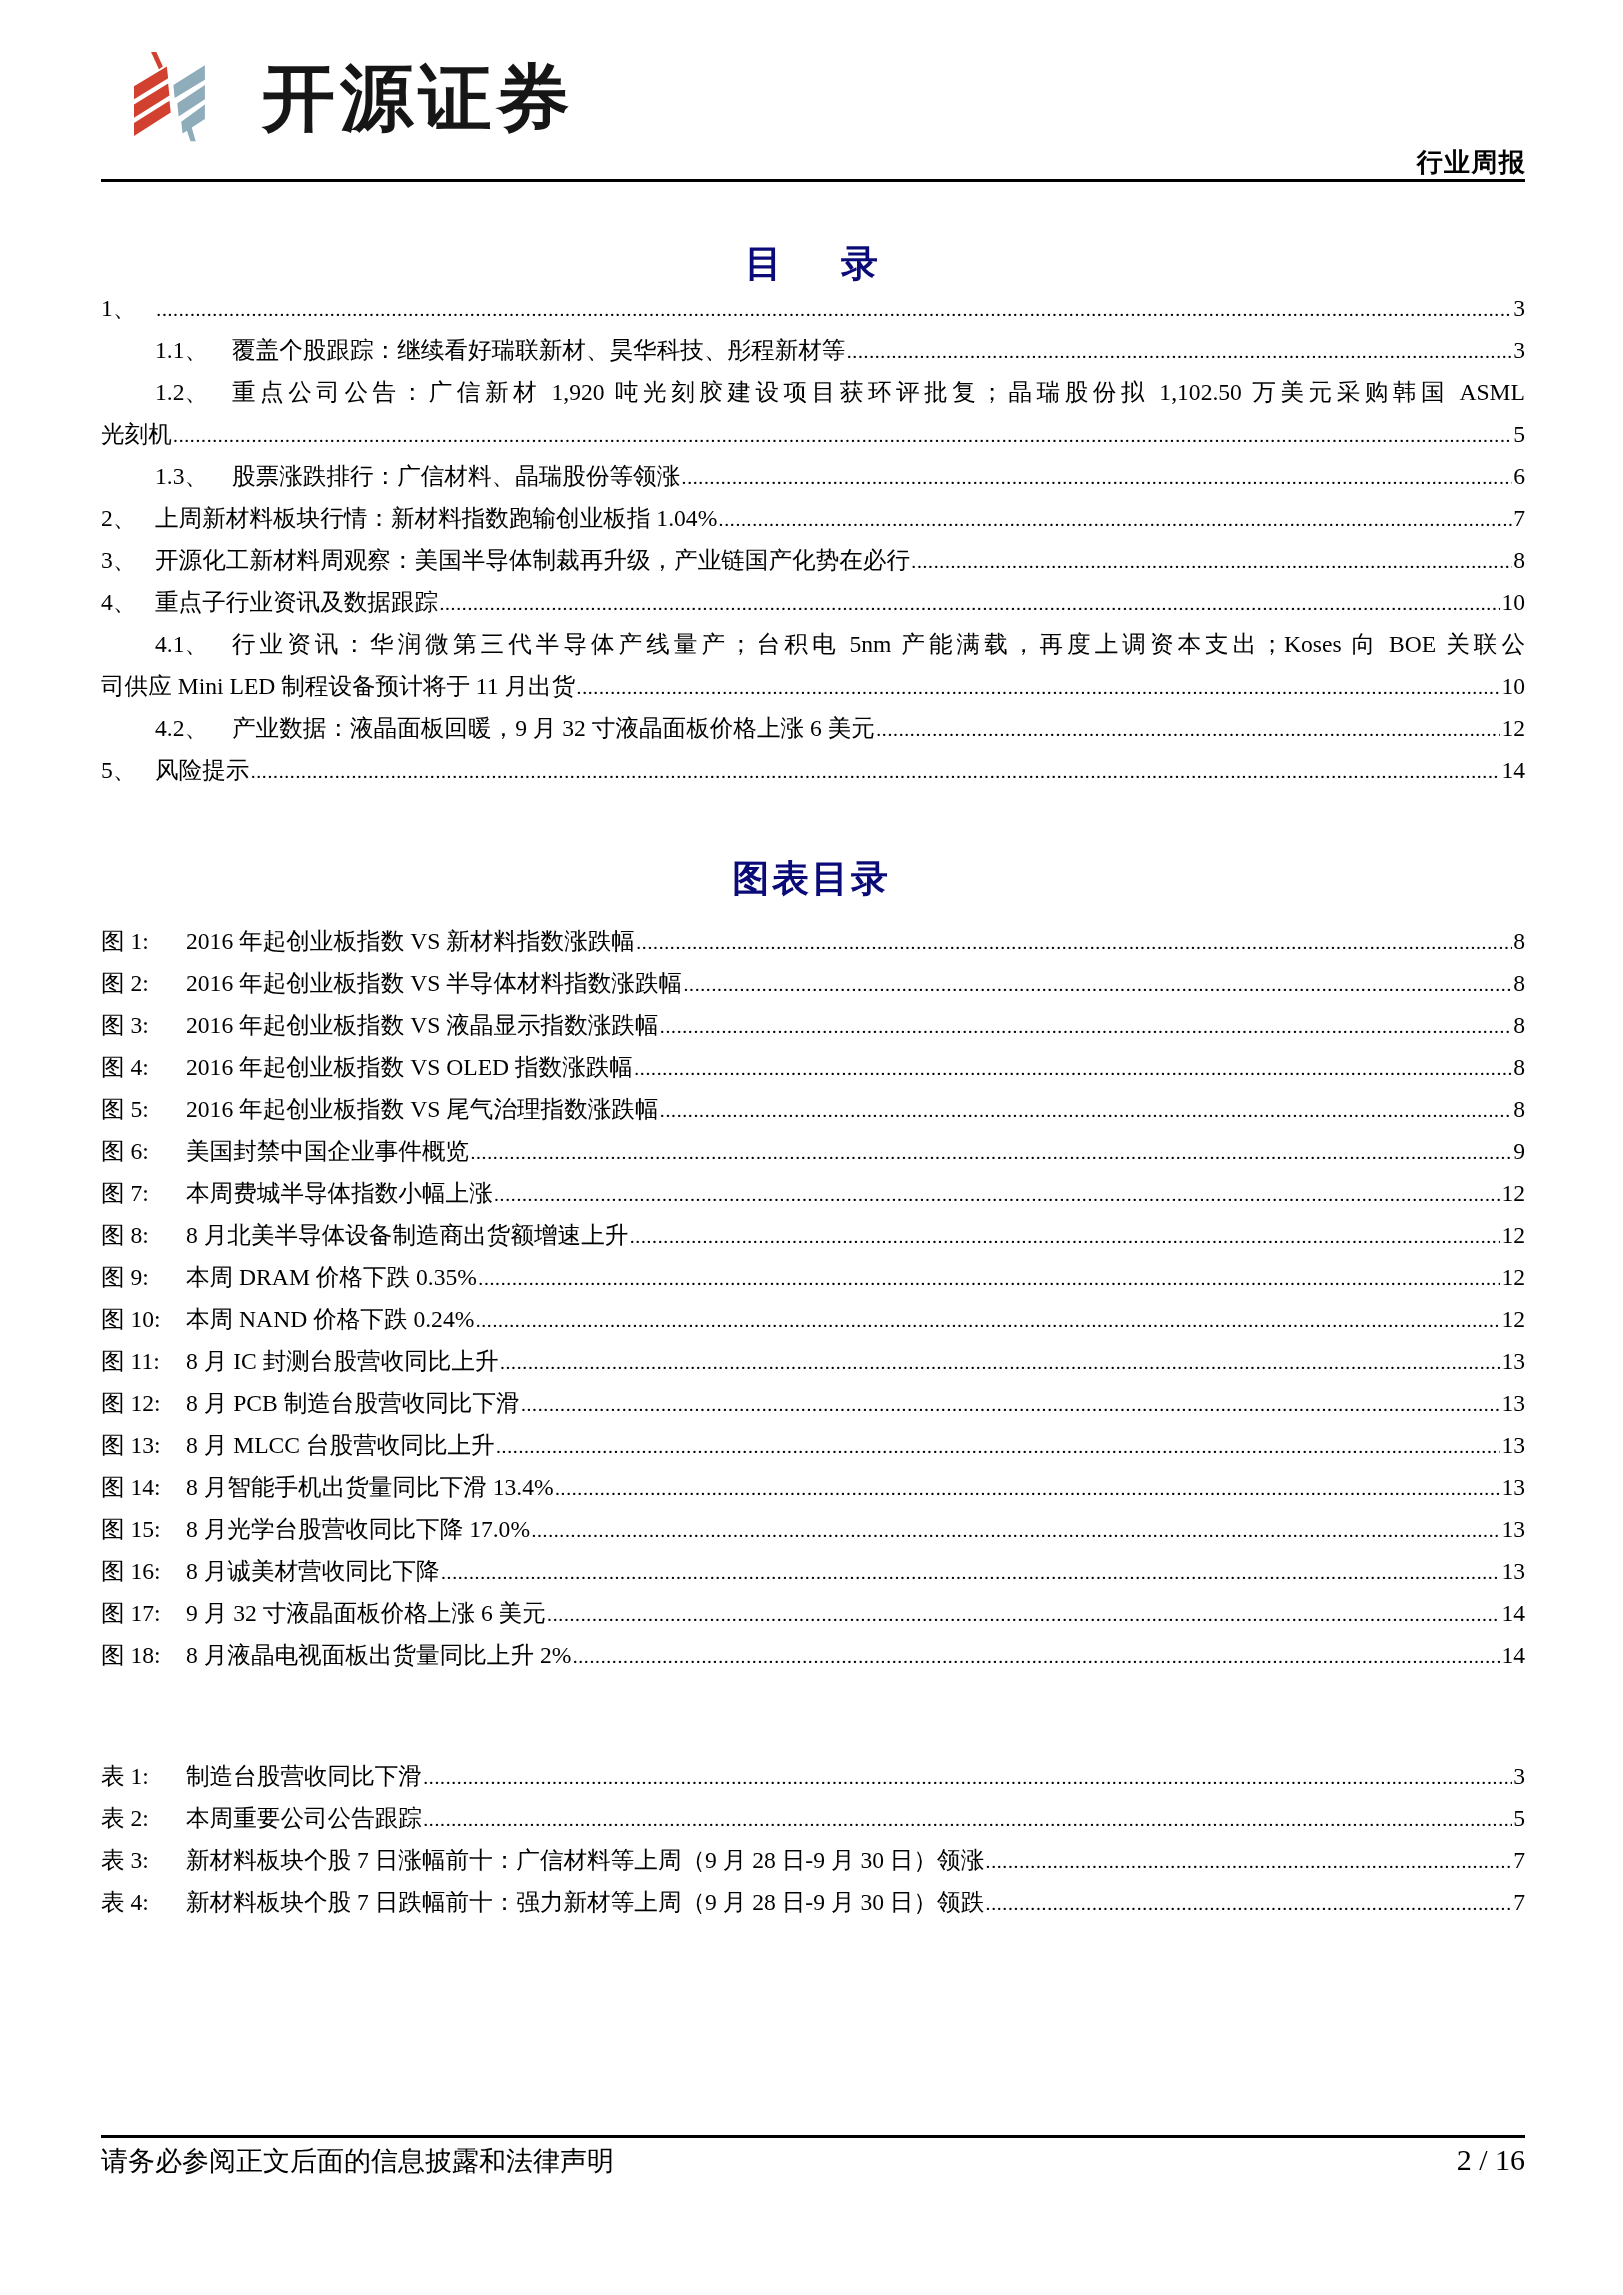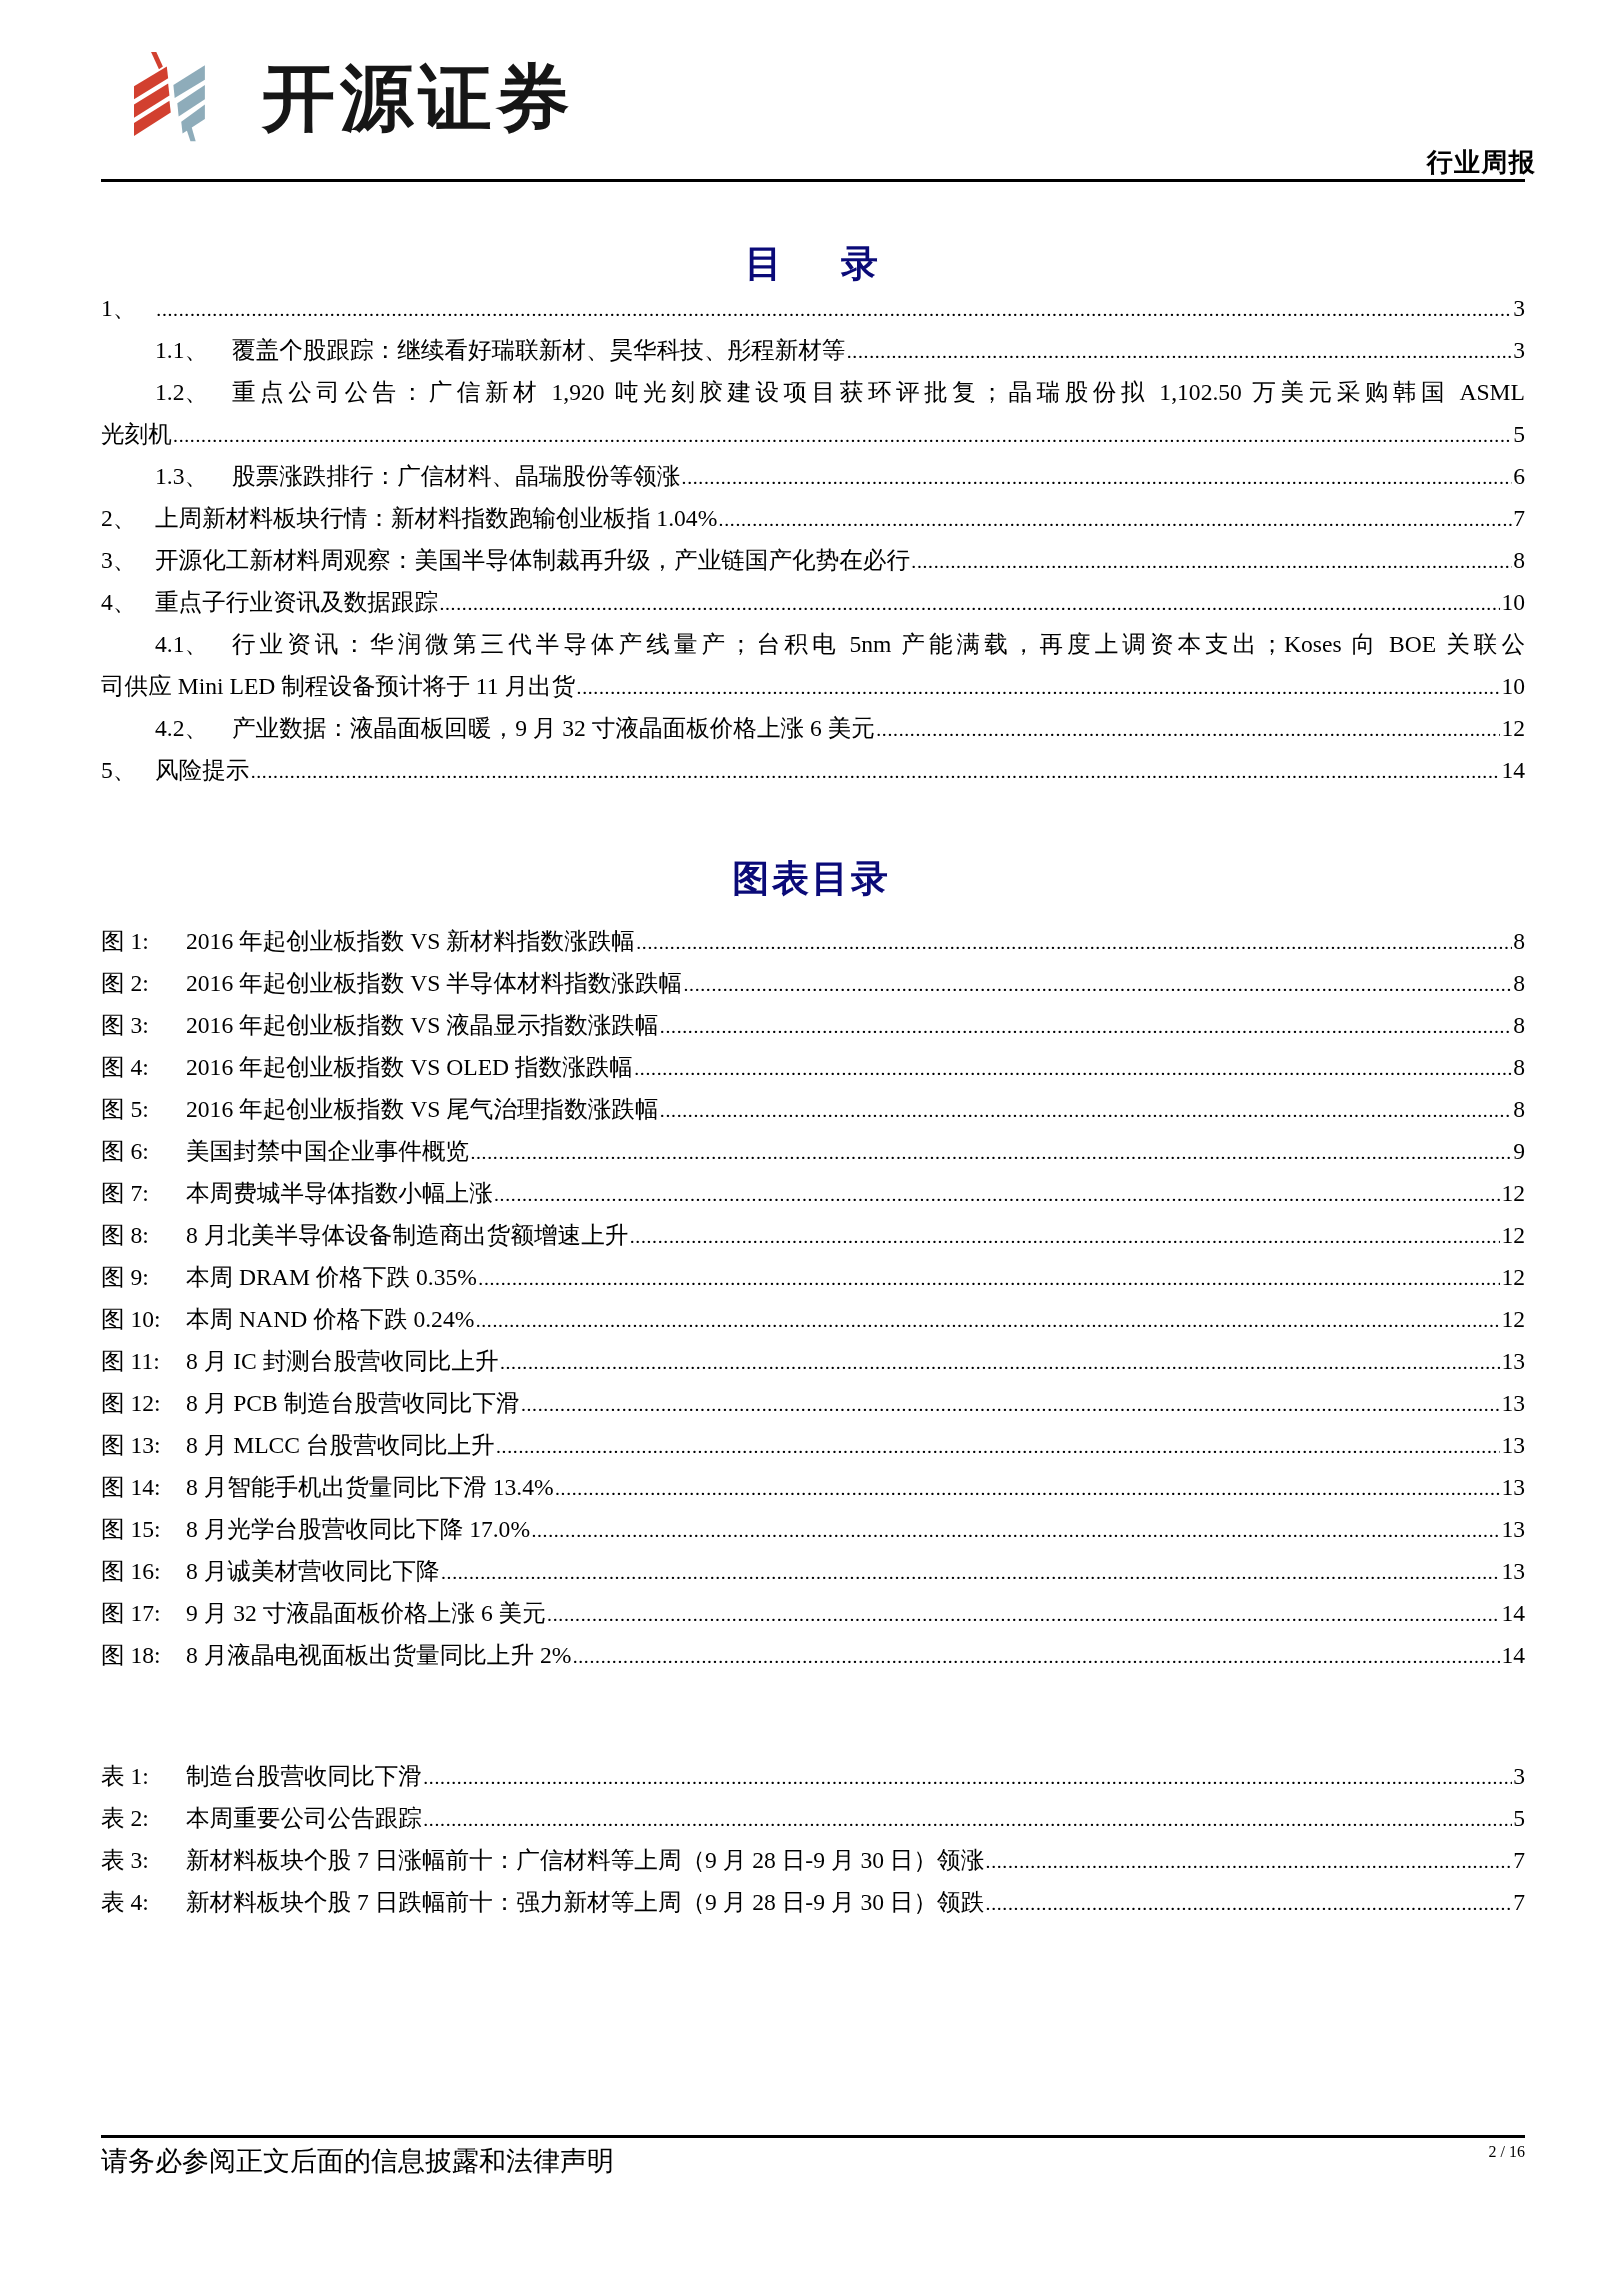--- a/index.html
+++ b/index.html
@@ -2,21 +2,21 @@
 <html style="font-size:10.5px"><head>
 <meta charset="utf-8">
 <style>
   html, body { margin: 0; padding: 0; background: #ffffff; }
   body { width: 1623px; height: 2295px; position: relative; overflow: hidden;
          font-family: "Liberation Serif", "DejaVu Serif", serif; color: #000; }
   .logo { position: absolute; left: 134px; top: 52px; width: 471px; height: 98px; }
   .logo-mark { position: absolute; left: 0; top: 0; width: 105px; height: 92px; }
   .logo-text { position: absolute; left: 128px; top: 3.3px; font-family: "DejaVu Sans", sans-serif;
                font-weight: bold; font-size: 73px; letter-spacing: 5.2px; color: #161616; line-height: 85px; }
-  .report-type { position: absolute; right: 87px; top: 145px; font-size: 26px; font-weight: bold;
+  .report-type { position: absolute; right: 97px; top: 145px; font-size: 26px; font-weight: bold;
                  font-family: "DejaVu Serif", serif; letter-spacing: 1.3px; }
   .header-rule { position: absolute; left: 101px; right: 98px; top: 179px; height: 2.6px; background: #000; }
   .section-title { position: absolute; left: 0; right: 0; text-align: center; color: #0a0a78;
                    font-weight: bold; font-family: "DejaVu Serif", serif; font-size: 37px; }
   .toc-title { top: 216px; letter-spacing: 59px; padding-left: 59px; margin-top: 23px; }
   .fig-title { top: 854px; letter-spacing: 2.6px; }
   .list { position: absolute; left: 101px; right: 98px; }
   .row { position: relative; height: 42px; display: flex; align-items: flex-end; font-size: 23.6px;
          line-height: 34px; }
   .num { white-space: nowrap; flex: none; }
@@ -25,21 +25,21 @@
           font-size: 19.6px; line-height: 30px; }
   .dots::before { content: "................................................................................................................................................................................................................................................................................................"; }
   .page { flex: none; white-space: nowrap; }
   .lvl2 { padding-left: 54px; }
   .lvl2 .num { width: 77px; }
   .lvl1 .num { width: 54px; }
   .fig .num { width: 85px; }
   .tbl .num { width: 85px; }
   .footer-rule { position: absolute; left: 101px; right: 98px; top: 2135px; height: 2.6px; background: #000; }
   .footer-text { position: absolute; left: 101px; top: 2143px; font-size: 27px; text-align: right; }
-  .footer-page { position: absolute; right: 98px; top: 2143px; font-size: 16px; }
+  .footer-page { position: absolute; right: 98px; top: 2143px; font-size: 30px; }
   .justify { text-align: justify; text-align-last: justify; flex: 1; white-space: nowrap; }
 </style>
 </head>
 <body>
 
 <div class="logo">
   <svg class="logo-mark" viewBox="0 0 160 140">
     <g fill="#d2402f">
       <path d="M26 0 L34 0 L44 22 L38 26 Z"></path>
       <path d="M0 52 L50 22 L52 40 L0 72 Z"></path>

